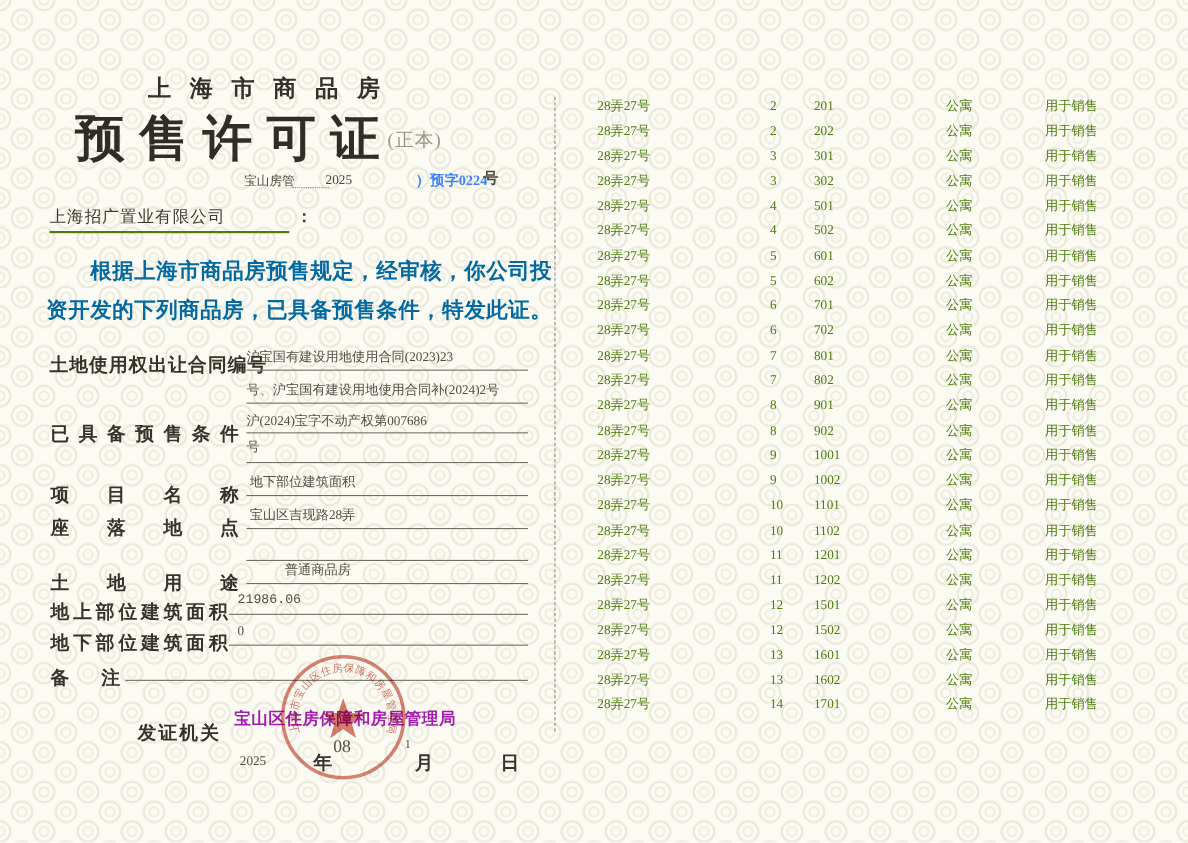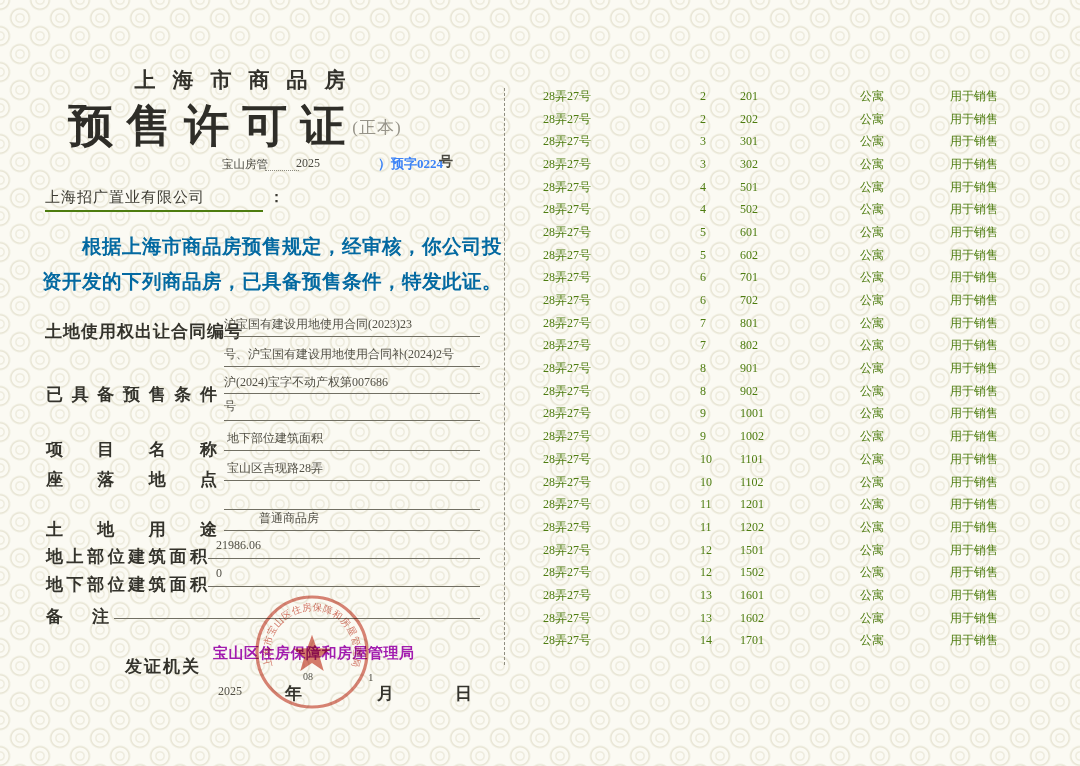--- a/index.html
+++ b/index.html
@@ -93,36 +93,36 @@
 <div class="abs flabel just" style="top:468px;left:46px;width:172px;">座落地点</div>
 <div class="abs fval" style="top:460px;left:227px;">宝山区吉现路28弄</div>
 <div class="abs uline" style="top:480px;left:224px;width:256px;"></div>
 <div class="abs uline" style="top:509px;left:224px;width:256px;"></div>
 
 <div class="abs flabel just" style="top:518px;left:46px;width:172px;">土地用途</div>
 <div class="abs fval" style="top:510px;left:227px;margin-left:32px;">普通商品房</div>
 <div class="abs uline" style="top:530px;left:224px;width:256px;"></div>
 
 <div class="abs flabel just" style="top:545px;left:46px;width:162px;">地上部位建筑面积</div>
-<div class="abs fval" style="top:538px;left:216px;">21986.06</div>
+<div class="abs fval" style="top:538px;left:216px;font-family:Liberation Mono, monospace;">21986.06</div>
 <div class="abs uline" style="top:558px;left:208px;width:272px;"></div>
 
 <div class="abs flabel just" style="top:573px;left:46px;width:162px;">地下部位建筑面积</div>
 <div class="abs fval" style="top:566px;left:216px;">0</div>
 <div class="abs uline" style="top:586px;left:208px;width:272px;"></div>
 
 <div class="abs flabel just" style="top:605px;left:46px;width:64px;">备注</div>
 <div class="abs uline" style="top:618px;left:114px;width:366px;"></div>
 
 <div class="abs issuerlab">发证机关</div>
 <div class="abs issuerval">宝山区住房保障和房屋管理局</div>
 
 <div class="abs dnum" style="top:684px;left:218px;">2025</div>
 <div class="abs dch" style="top:682px;left:285px;">年</div>
-<div class="abs dnum" style="top:671px;left:303px;font-size:10px;">08</div>
+<div class="abs dnum" style="top:671px;left:303px;font-size:16px;">08</div>
 <div class="abs dch" style="top:682px;left:377px;">月</div>
 <div class="abs dnum" style="top:671px;left:368px;font-size:11px;">1</div>
 <div class="abs dch" style="top:682px;left:455px;">日</div>
 
 <svg class="abs stamp" viewBox="0 0 120 120">
   <defs>
     <path id="arcpath" d="M 21,76 A 42 42 0 1 1 99,76" fill="none"></path>
   </defs>
   <circle cx="60" cy="60" r="55" fill="none" stroke="#c84a37" stroke-width="3.2" opacity="0.8"></circle>
   <polygon points="60,44 63.8,54.7 75.2,55.1 66.2,62 69.4,72.9 60,66.5 50.6,72.9 53.8,62 44.8,55.1 56.2,54.7" fill="#c84a37" opacity="0.85" transform="translate(0,4) scale(1.25) translate(-12,-13)"></polygon>

